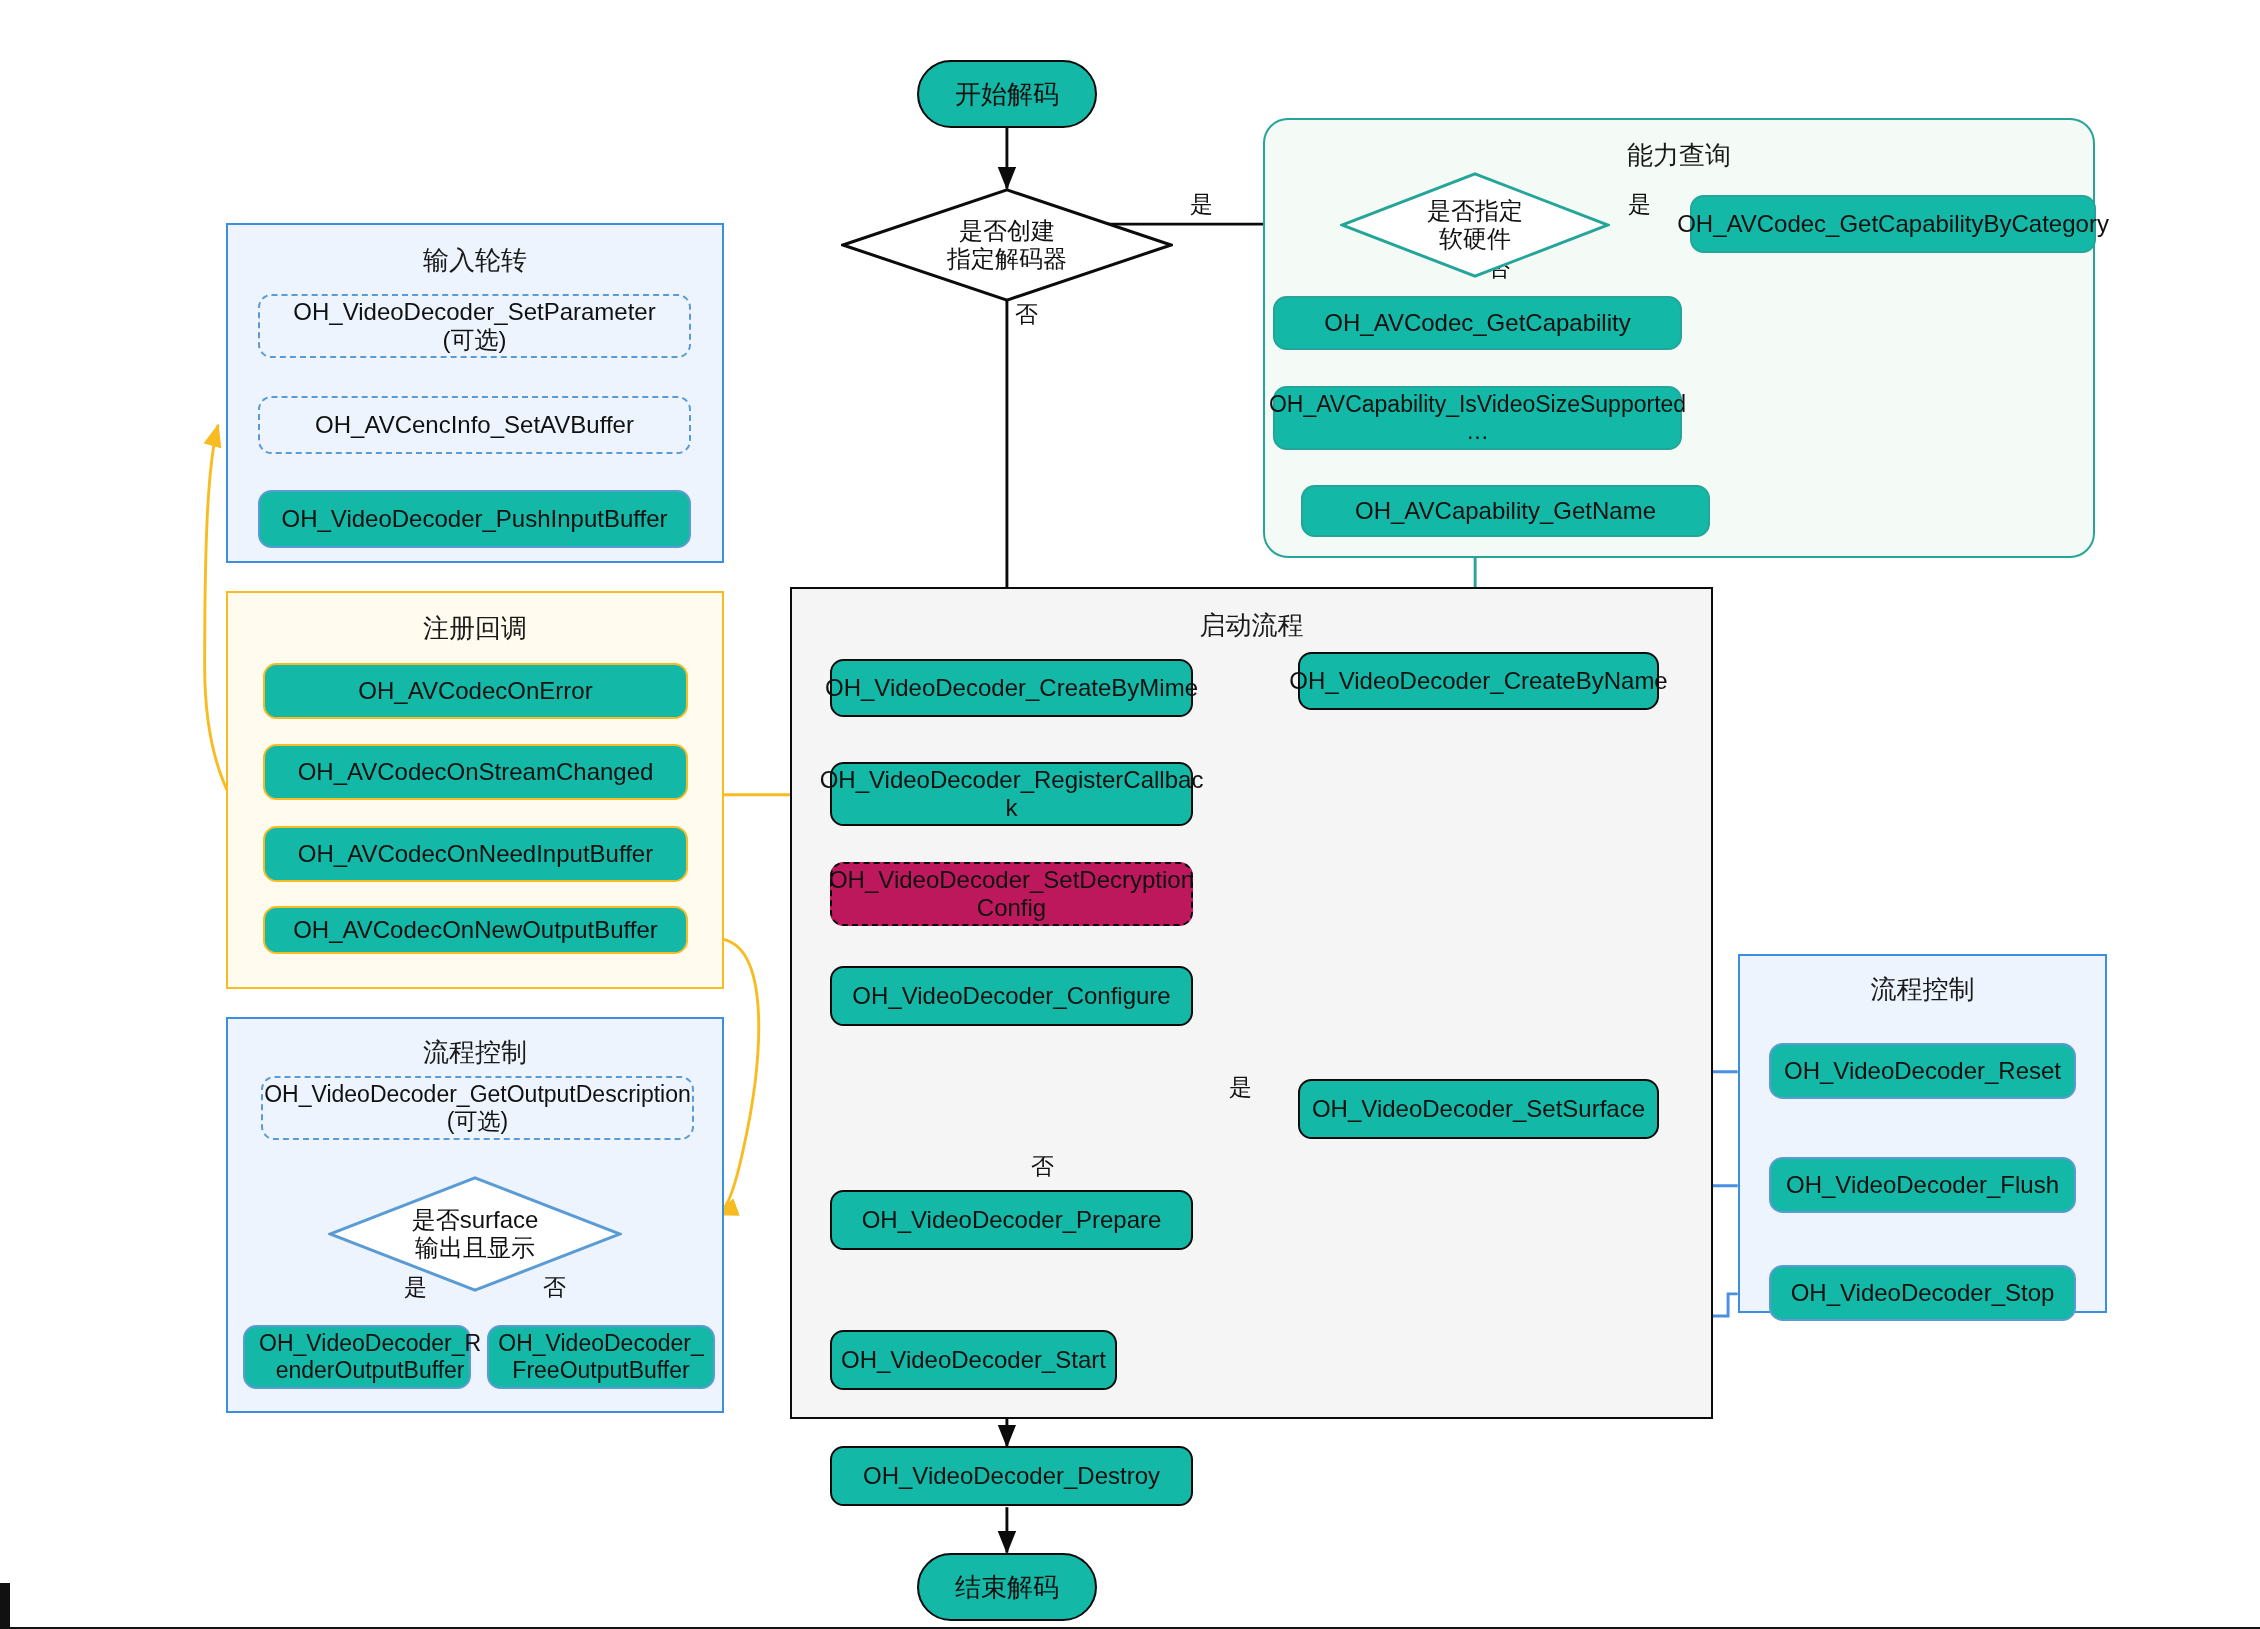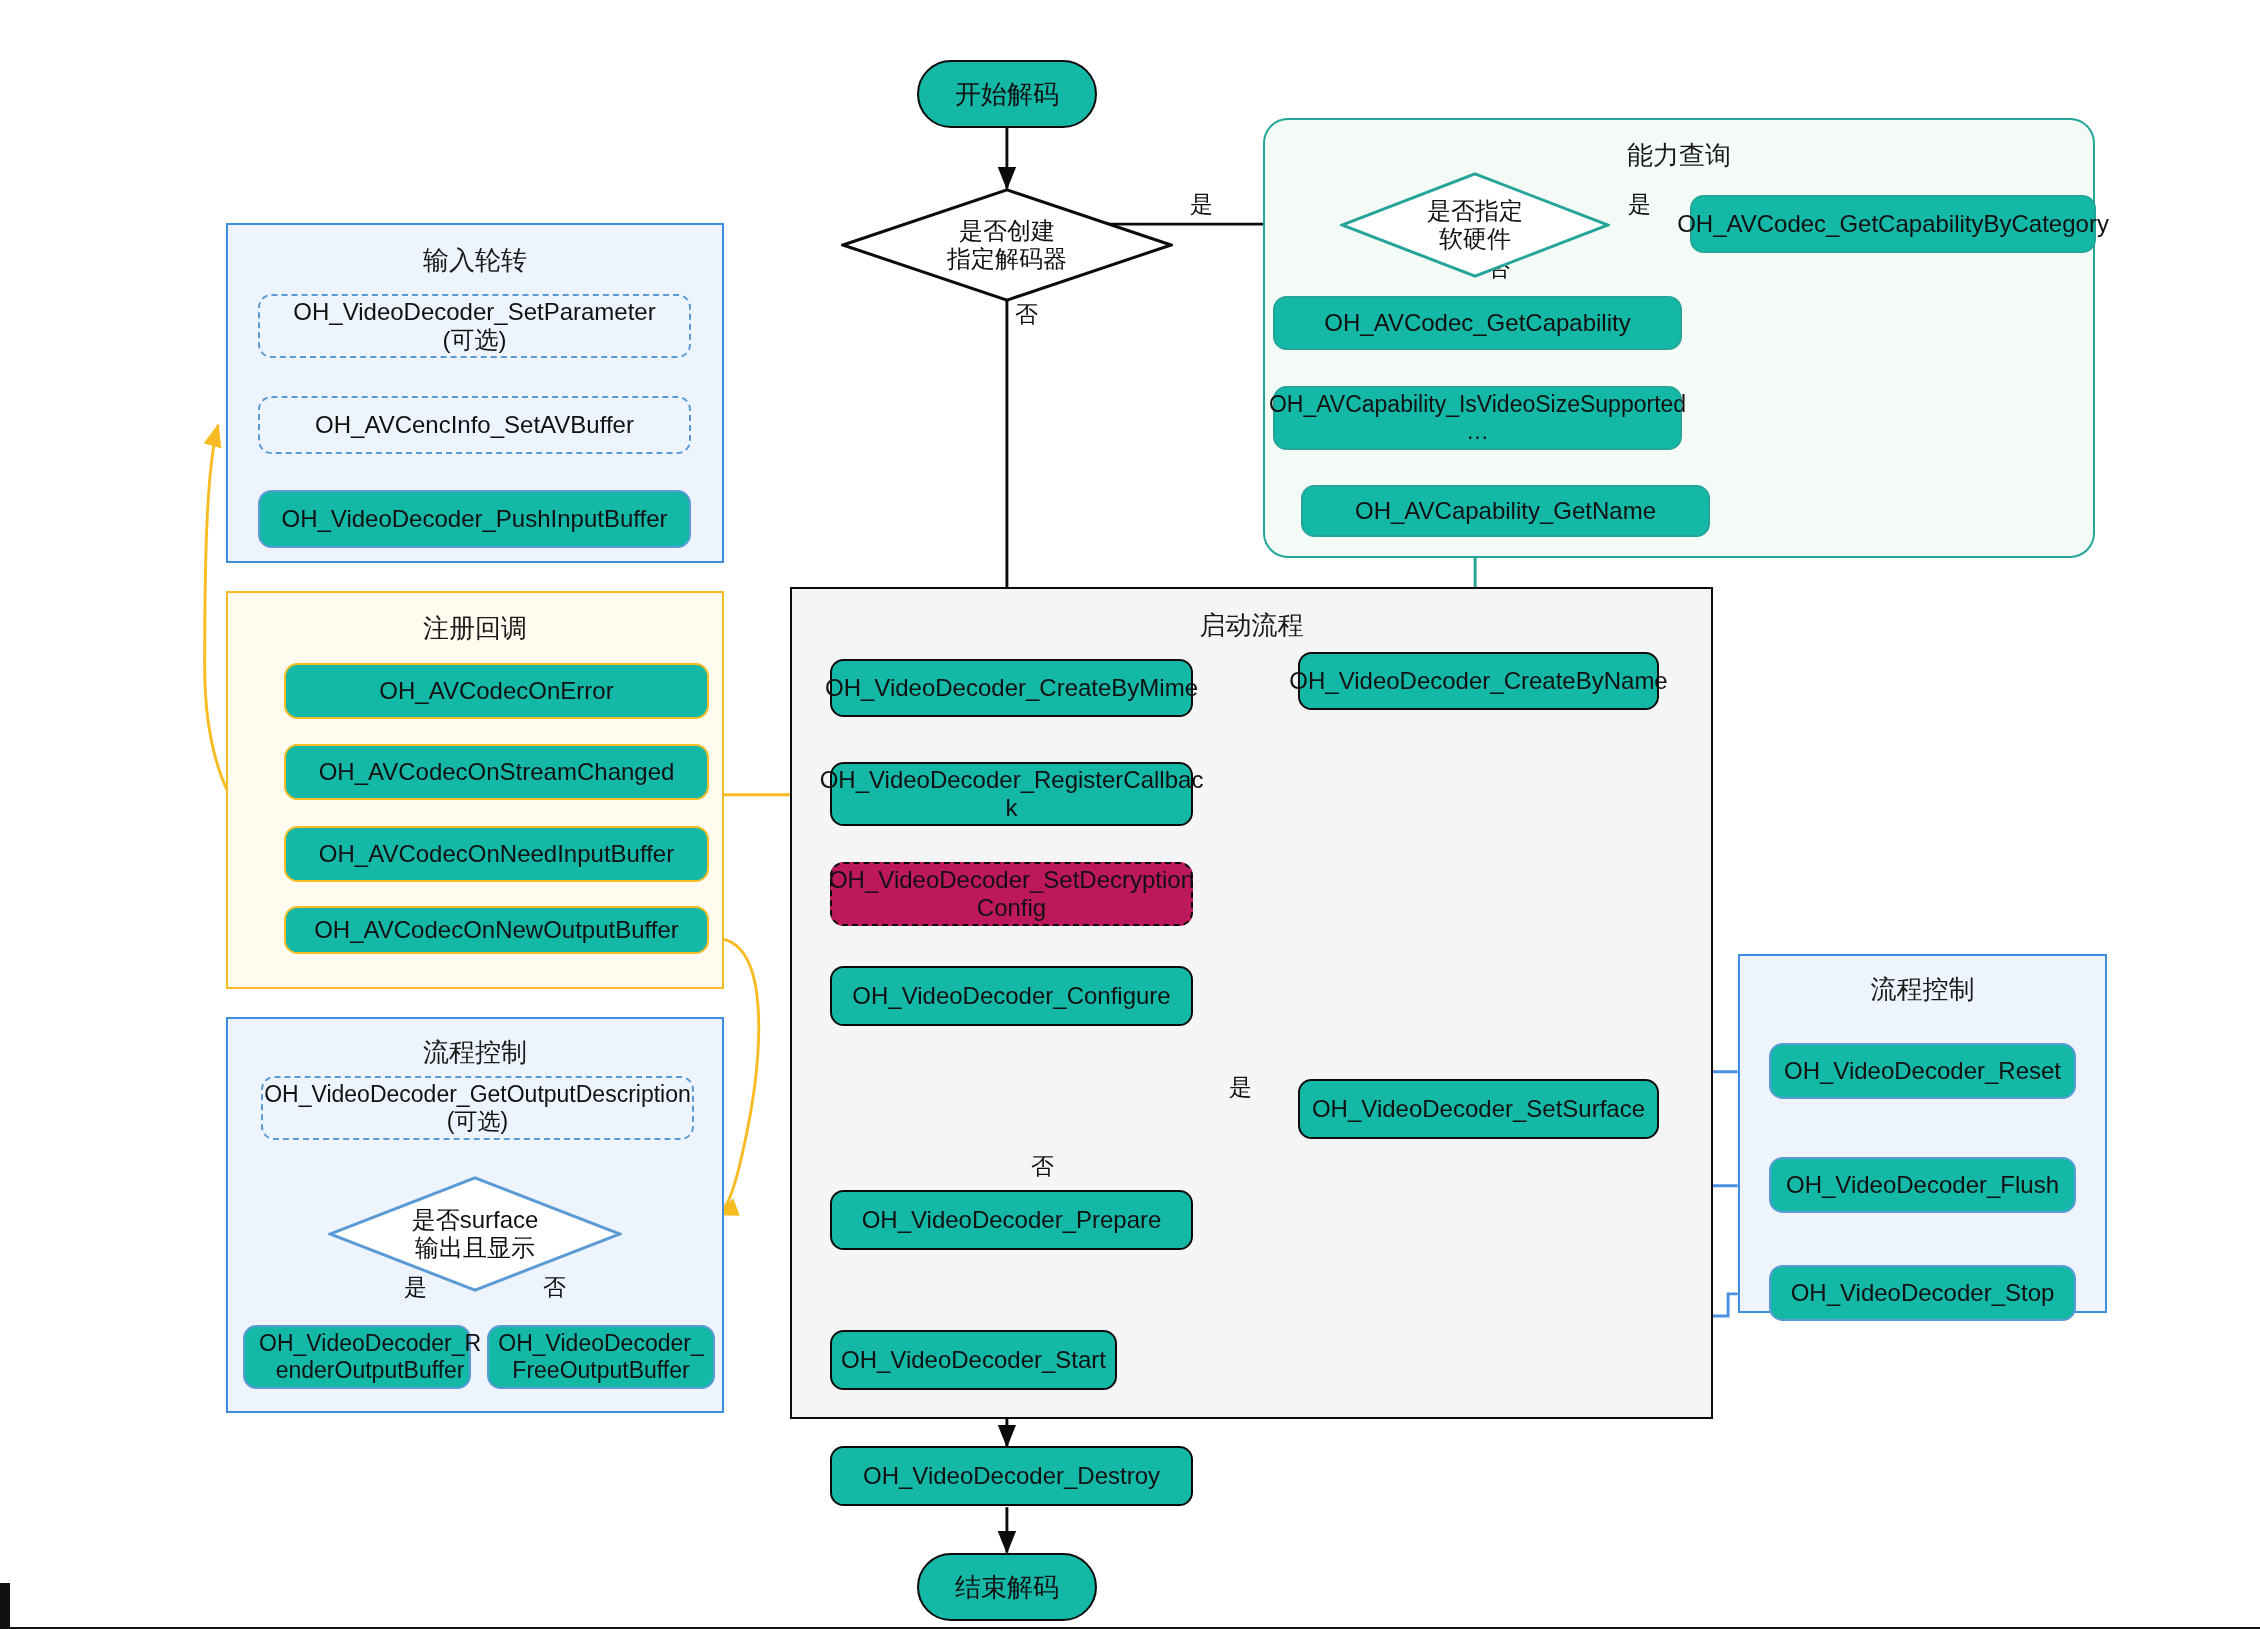--- a/index.html
+++ b/index.html
@@ -51,21 +51,21 @@
     text-align: center;
     background: #14b8a6;
     border-radius: 13.5px;
     font-size: 24px;
     line-height: 1.18;
     color: #111111;
     padding: 1.9px 5.8px;
   }
   .n-black  { border: 2.9px solid #0b0b0b; }
   .n-blue   { border: 2.9px solid #5b9bd5; }
-  .n-amber  { border: 2.9px solid #f8bc23; margin-left: 21px; }
+  .n-amber  { border: 2.9px solid #f8bc23; }
   .n-green  { border: 2.9px solid #25a599; }
   .n-dash-blue  { border: 2.9px dashed #5b9bd5; background: transparent; }
   .n-dash-black { border: 2.9px dashed #0b0b0b; background: #be185d; }
 
   .term { border-radius: 35px; }
 
   
   .diamond {
     position: absolute;
     display: flex;

